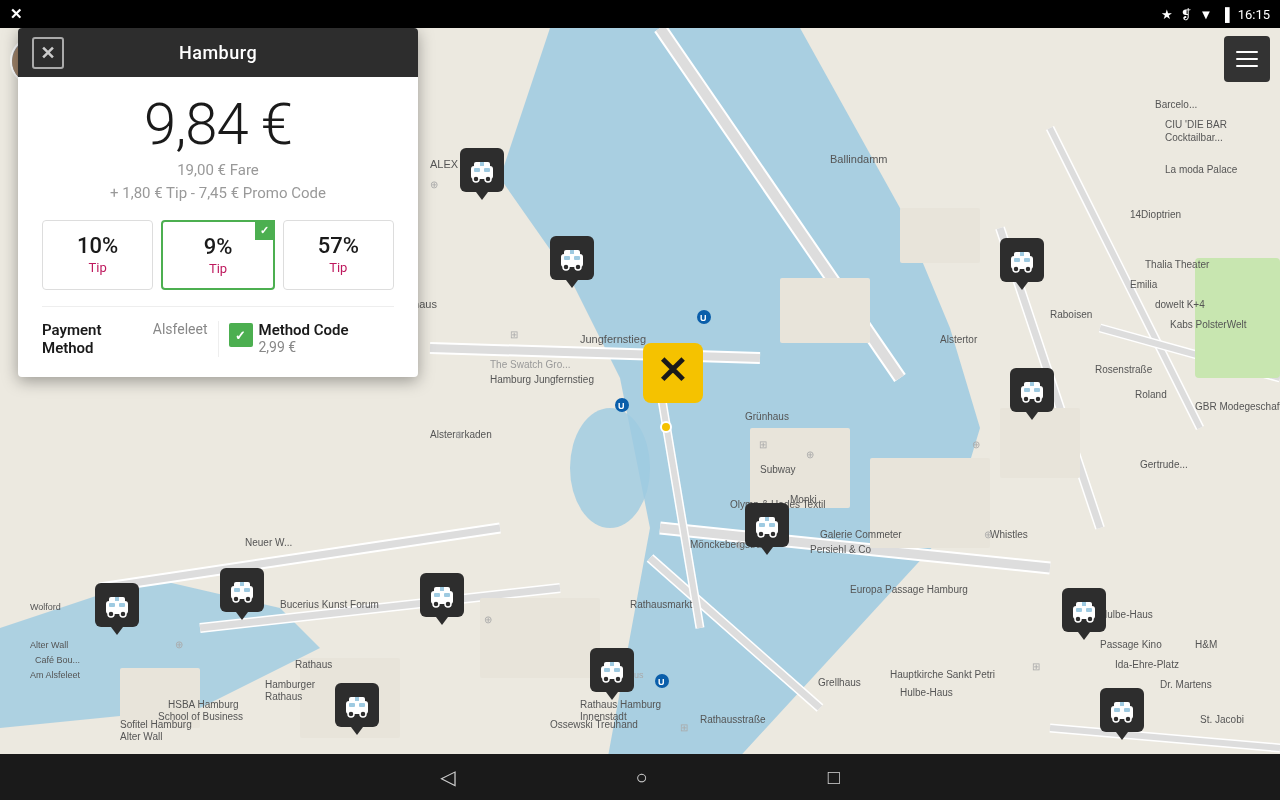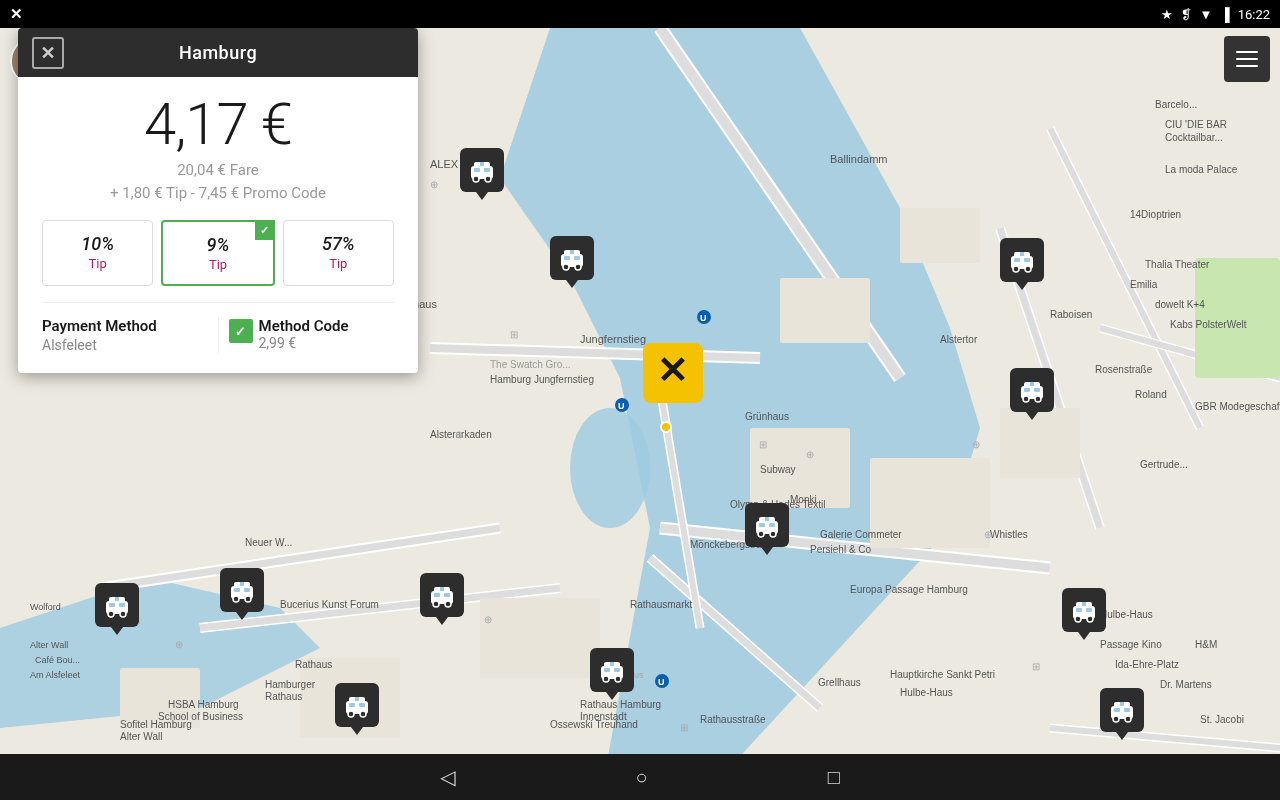--- a/index.html
+++ b/index.html
@@ -175,44 +175,43 @@
     }
     .tip-btn .check-mark {
       position: absolute;
       top: -2px; right: -2px;
       width: 20px; height: 20px;
       background: #4caf50;
       display: flex; align-items: center; justify-content: center;
       font-size: 11px; color: #fff; font-weight: bold;
     }
     .tip-percent {
-      font-size: 18px;
+      font-size: 22px;
       font-weight: 500;
       color: #1a1a1a;
       display: block;
-      font-style: italic;
     }
     .tip-label {
       font-size: 13px;
       color: #be185d;
       display: block;
       margin-top: 2px;
     }
 
     
     #payment-method-row {
       display: flex;
       border-top: 1px solid #eee;
       padding-top: 14px;
       gap: 10px;
     }
     .payment-col {
       flex: 1;
       display: flex;
-      flex-direction: column;
+      flex-direction: row;
       gap: 2px;
     }
     .payment-col-with-check {
       display: flex;
       align-items: flex-start;
       gap: 6px;
       flex: 1;
     }
     .col-check {
       width: 24px; height: 24px;
@@ -257,21 +256,21 @@
 
 <div id="status-bar">
   <div class="status-left">
     <span class="status-x">✕</span>
   </div>
   <div class="status-right">
     <span>★</span>
     <span>❡</span>
     <span>▼</span>
     <span>▐</span>
-    <span>16:22</span>
+    <span>16:15</span>
   </div>
 </div>
 
 <div id="map">
   <svg id="map-svg" viewBox="0 0 1280 772" xmlns="http://www.w3.org/2000/svg">
 
     <rect width="1280" height="772" fill="#ece9e0"></rect>
 
     <polygon points="550,0 800,0 900,180 950,300 980,400 950,500 700,772 600,772 650,500 620,350 570,250 500,150" fill="#9ecae1" opacity="0.85"></polygon>
 
@@ -650,23 +649,23 @@
   <div id="payment-header">
     <div id="payment-close">
       <span>✕</span>
     </div>
     <span id="payment-title">Hamburg</span>
   </div>
 
   <div id="payment-body">
 
     <div id="amount-display">
-      <div id="main-amount">4,17 €</div>
+      <div id="main-amount">9,84 €</div>
       <div id="fare-detail">
-        <span>20,04 € Fare</span><br>
+        <span>19,00 € Fare</span><br>
         <span>+ 1,80 € Tip - 7,45 € Promo Code</span>
       </div>
     </div>
 
     <div id="tip-section">
       <div class="tip-btn">
         <span class="tip-percent">10%</span>
         <span class="tip-label">Tip</span>
       </div>
       <div class="tip-btn selected">

